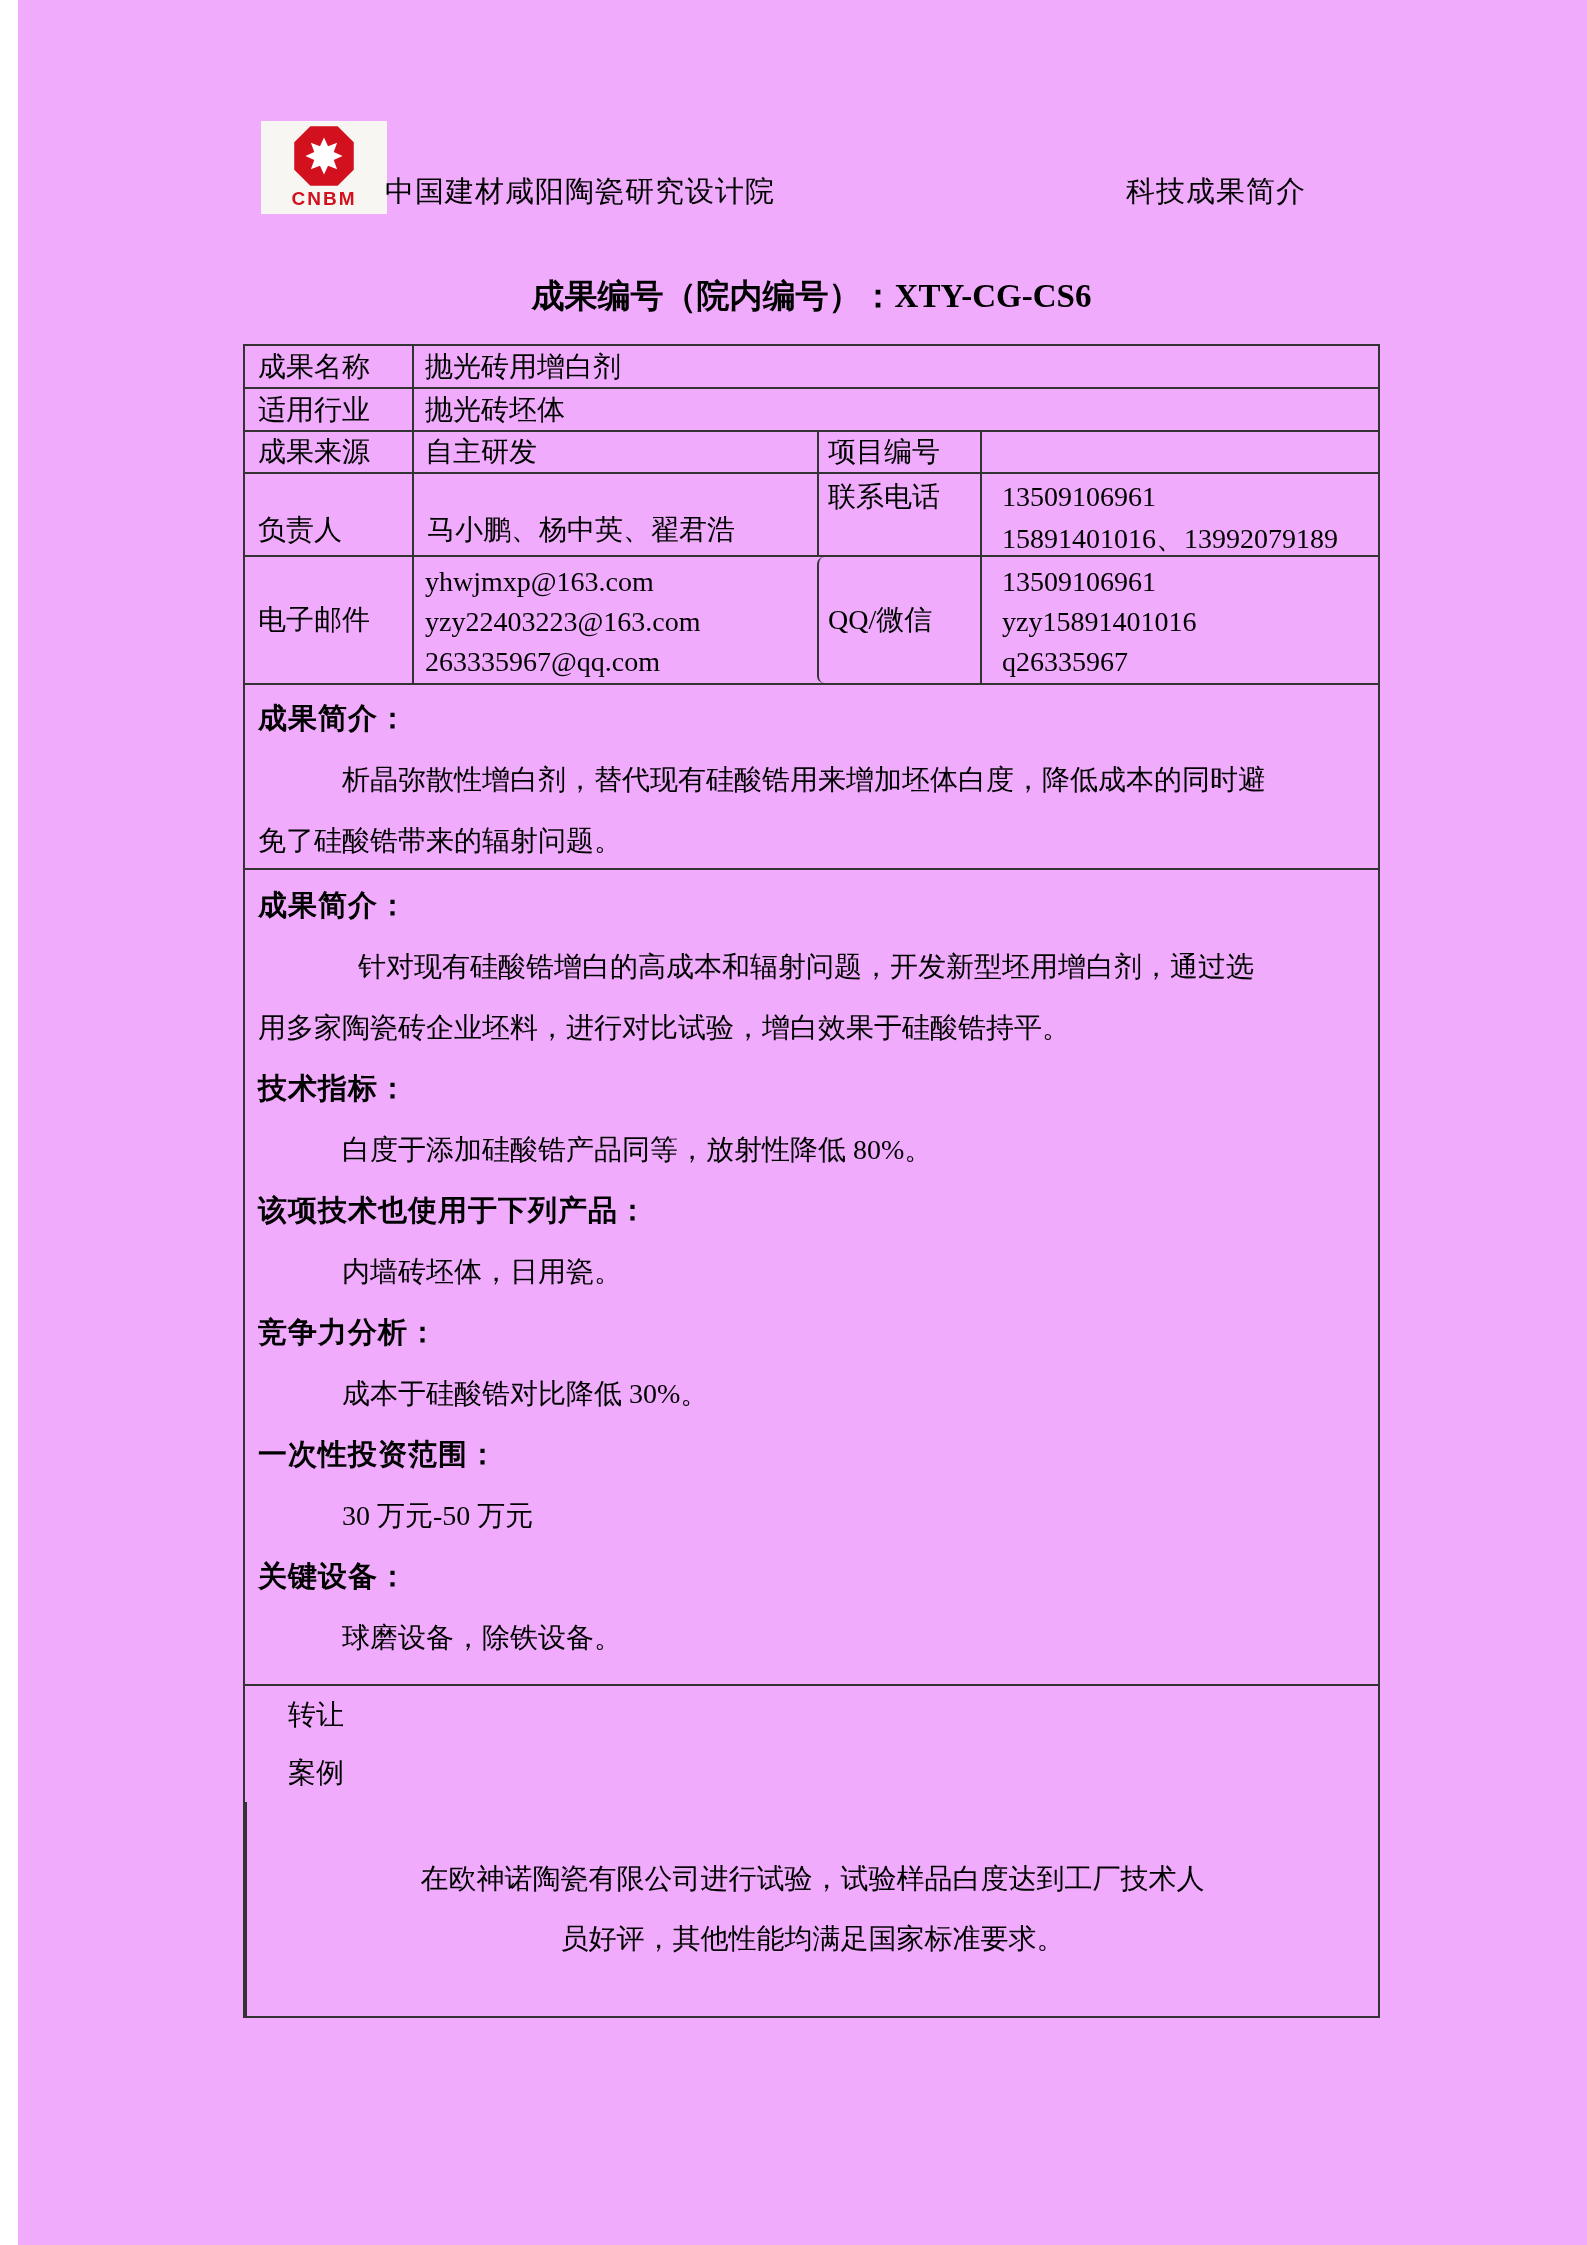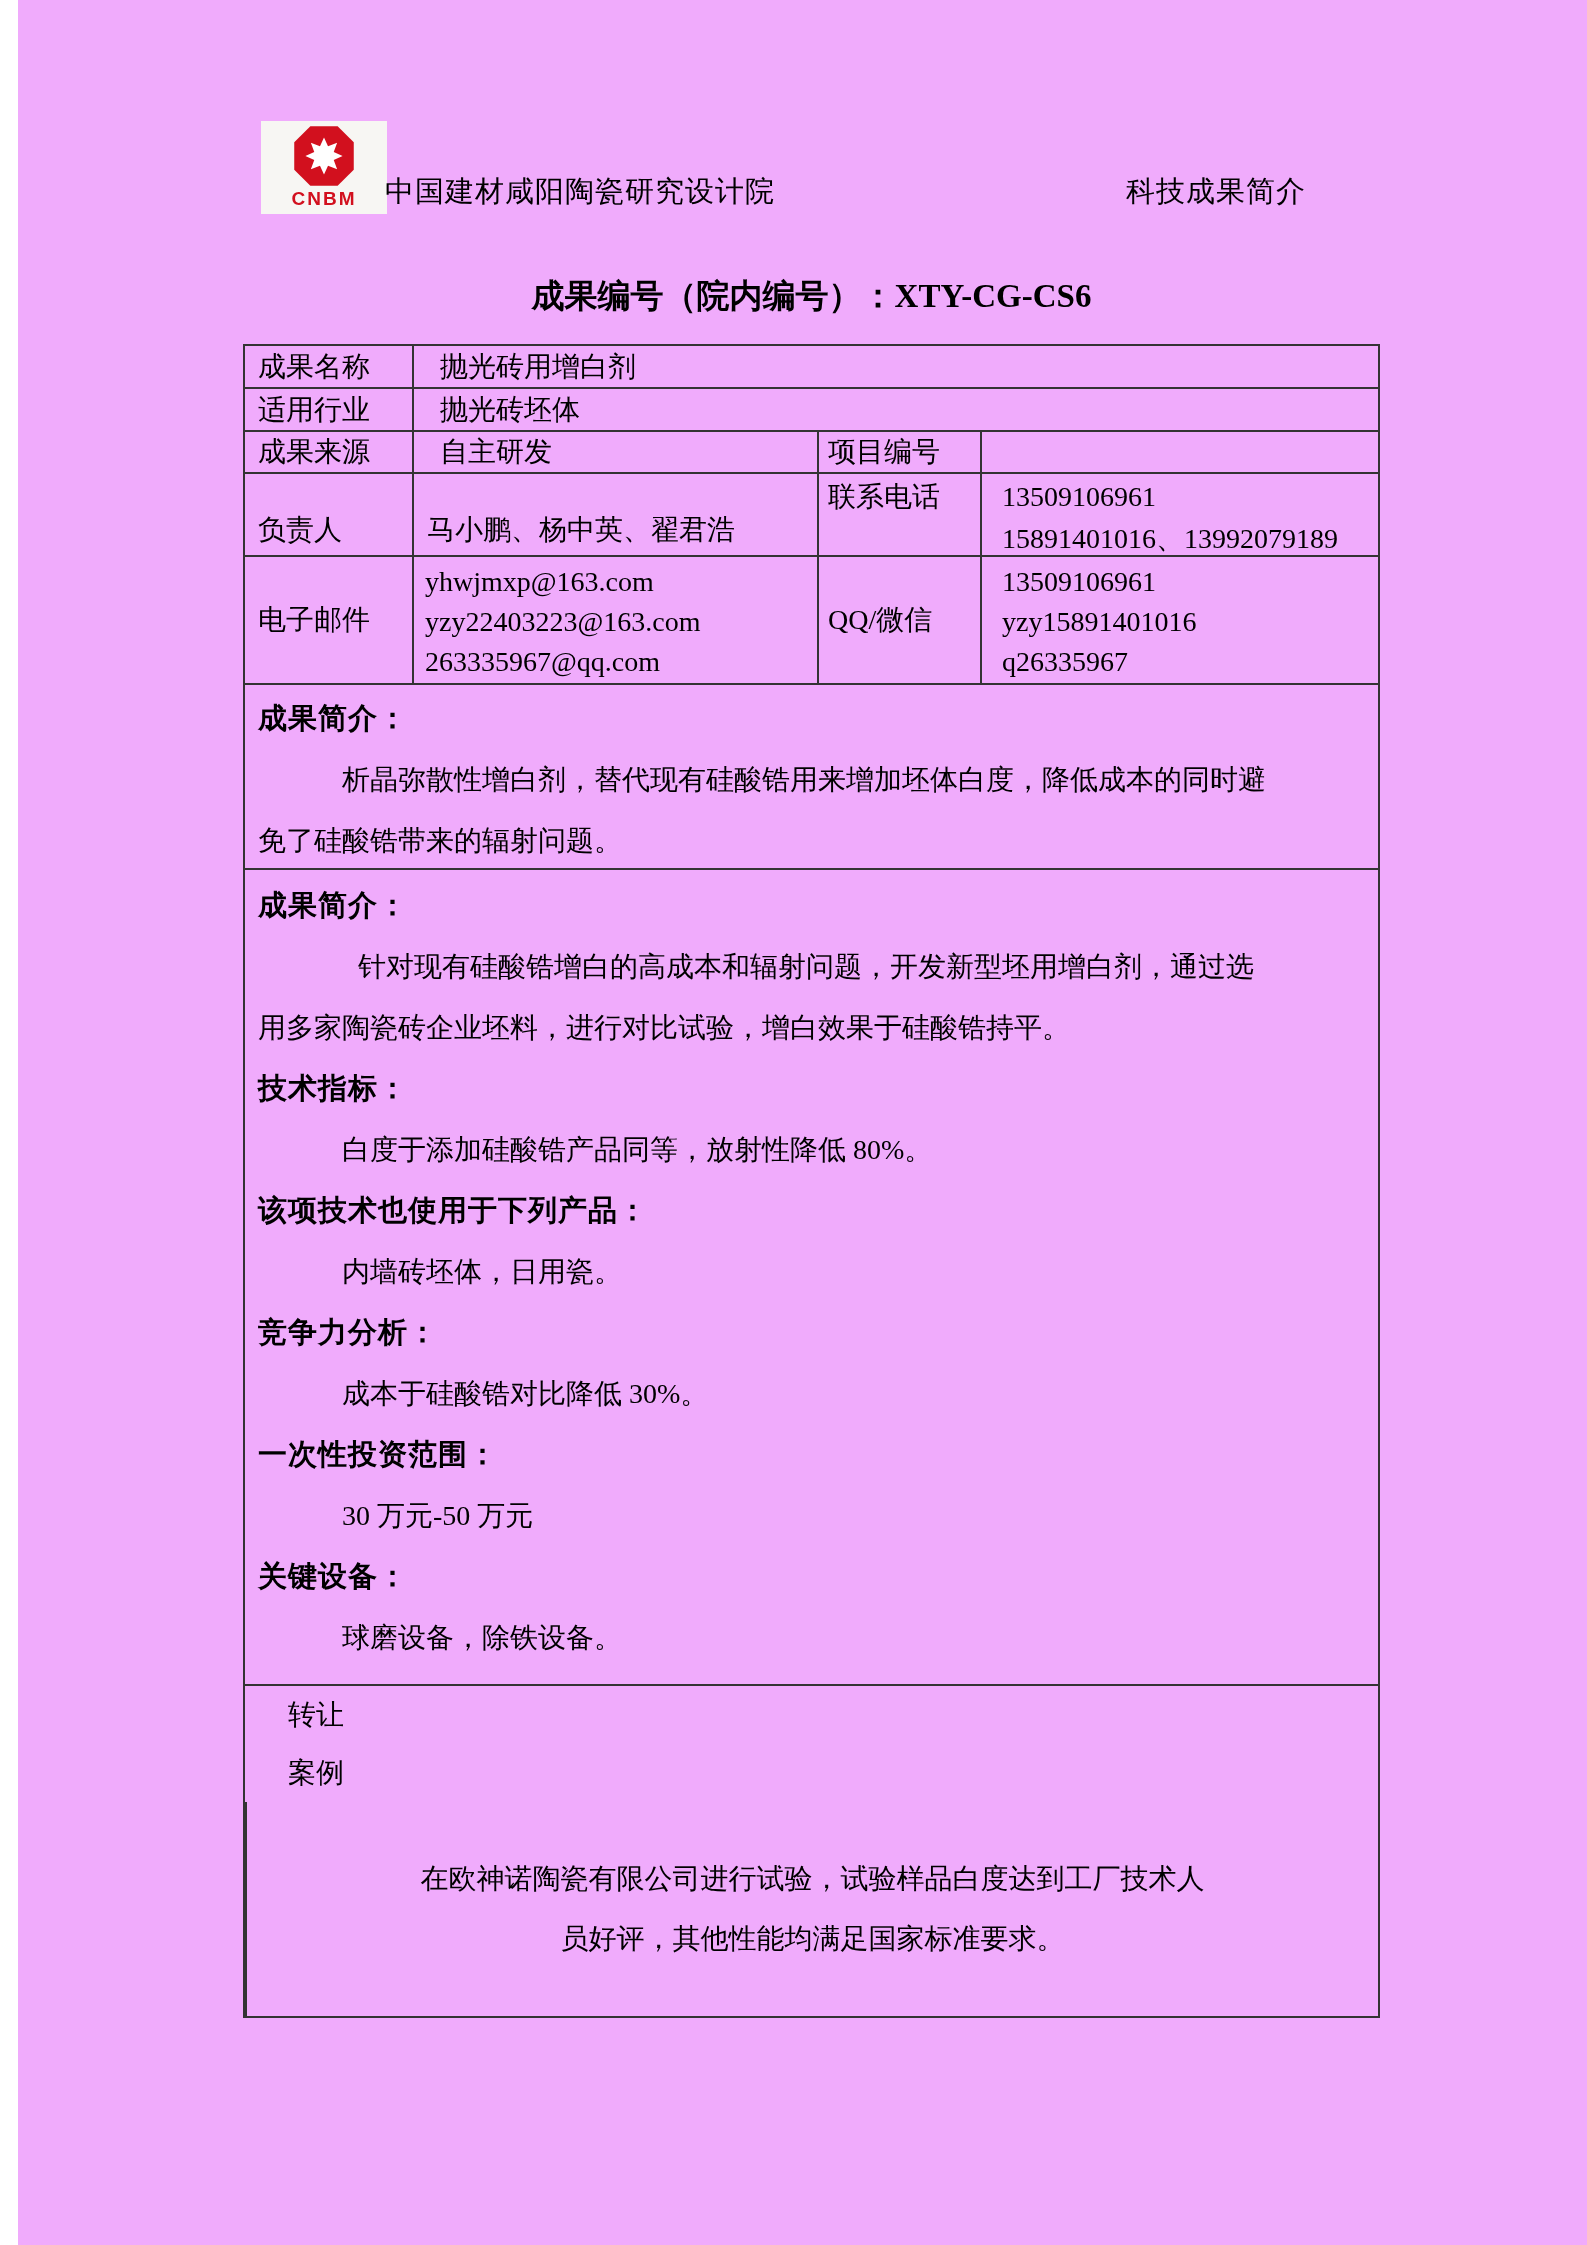--- a/index.html
+++ b/index.html
@@ -38,28 +38,28 @@
   }
   .row{display:flex;box-sizing:border-box;border-top:2px solid #333;}
   .row:first-child{border-top:none;}
   .cell{box-sizing:border-box;border-left:2px solid #333;overflow:hidden;}
   .cell:first-child{border-left:none;}
   .h41{height:41px;} .h43{height:43px;} .h42{height:42px;}
   .h83{height:83px;} .h128{height:128px;} .h185{height:185px;}
   .h816{height:816px;} .h332{height:332px;flex-direction:column;}
   .c1{width:167px;} .c2{width:405px;} .c3{width:163px;} .c4{flex:1;}
   .lbl{display:flex;align-items:center;padding-left:13px;}
-  .val{display:flex;align-items:center;padding-left:26px;}
+  .val{display:flex;align-items:center;padding-left:11px;}
   .lbl3{display:flex;align-items:center;padding-left:9px;}
   .bottom-al{display:flex;align-items:flex-end;padding:0 0 6px 13px;}
   .top-lbl{padding:2px 0 0 9px;line-height:42px;}
   .phones{padding:2px 0 0 20px;line-height:42px;}
   .emails{padding:5px 0 5px 11px;line-height:40px;}
   .qqs{padding:5px 0 0 20px;line-height:40px;}
-  .center-v{display:flex;align-items:center;}
+  .center-v{display:flex;align-items:center;border-radius:7px;}
   .multiline span{display:block;}
   
   .secbox1{padding:3px 14px 0 13px;}
   .secbox2{padding:5px 14px 0 13px;}
   .sec-h{
     font-family:"Liberation Sans","DejaVu Sans",sans-serif;font-weight:bold;
     font-size:29px;line-height:61px;letter-spacing:1px;
   }
   .sec-p{font-size:28px;line-height:61px;margin:0;max-width:1014px;text-indent:84px;}
   .sec-p.ind100{text-indent:100px;}

